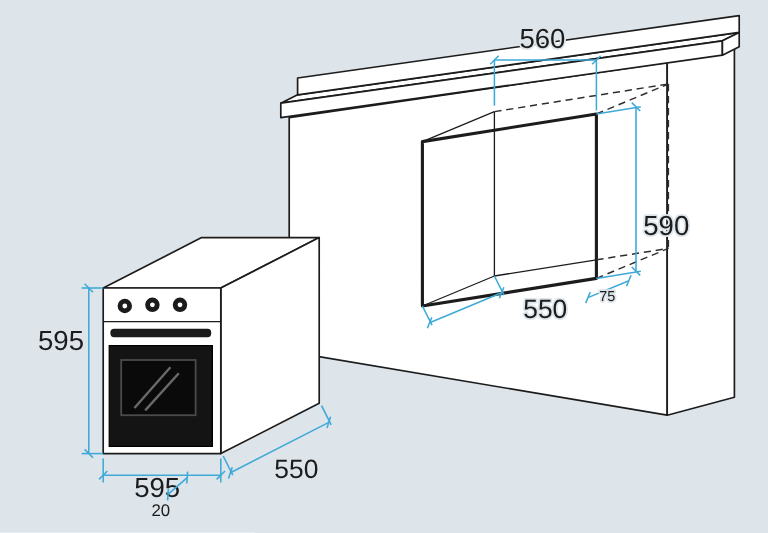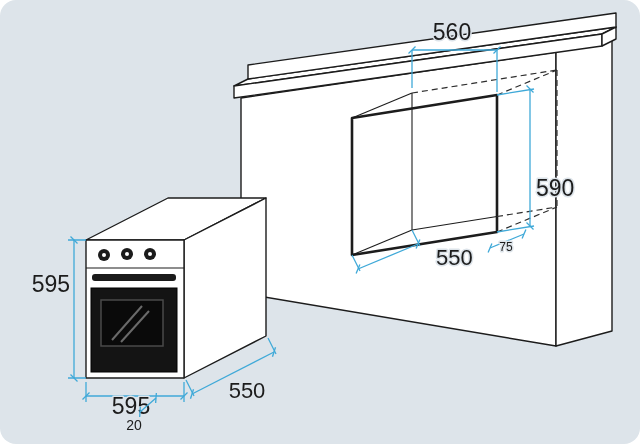--- a/index.html
+++ b/index.html
@@ -3,21 +3,20 @@
 <meta charset="utf-8">
 <title>Installation diagram</title>
 <style>
   html,body{margin:0;padding:0;}
   .stage{
     position:relative;
     width:640px;height:444px;
     background:var(--background,#dde4ea);
     overflow:hidden;
     font-family:"Liberation Sans",sans-serif;
-    border-radius:16px;
   }
   svg{position:absolute;left:0;top:0;}
   .face{fill:#ffffff;stroke:var(--line,#1c1c1c);stroke-width:1.4;stroke-linejoin:round;}
   .thin{fill:none;stroke:var(--line,#1c1c1c);stroke-width:1.1;}
   .frame{fill:#ffffff;stroke:var(--line,#1c1c1c);stroke-width:2.6;stroke-linejoin:round;}
   .dash{fill:none;stroke:#2e2e2e;stroke-width:1.2;stroke-dasharray:6 4;}
   .dim{fill:none;stroke:var(--dimension,#3fa9d8);stroke-width:1.3;}
   text.lbl{
     fill:var(--line,#1c1c1c);
     font-family:"Liberation Sans",sans-serif;

